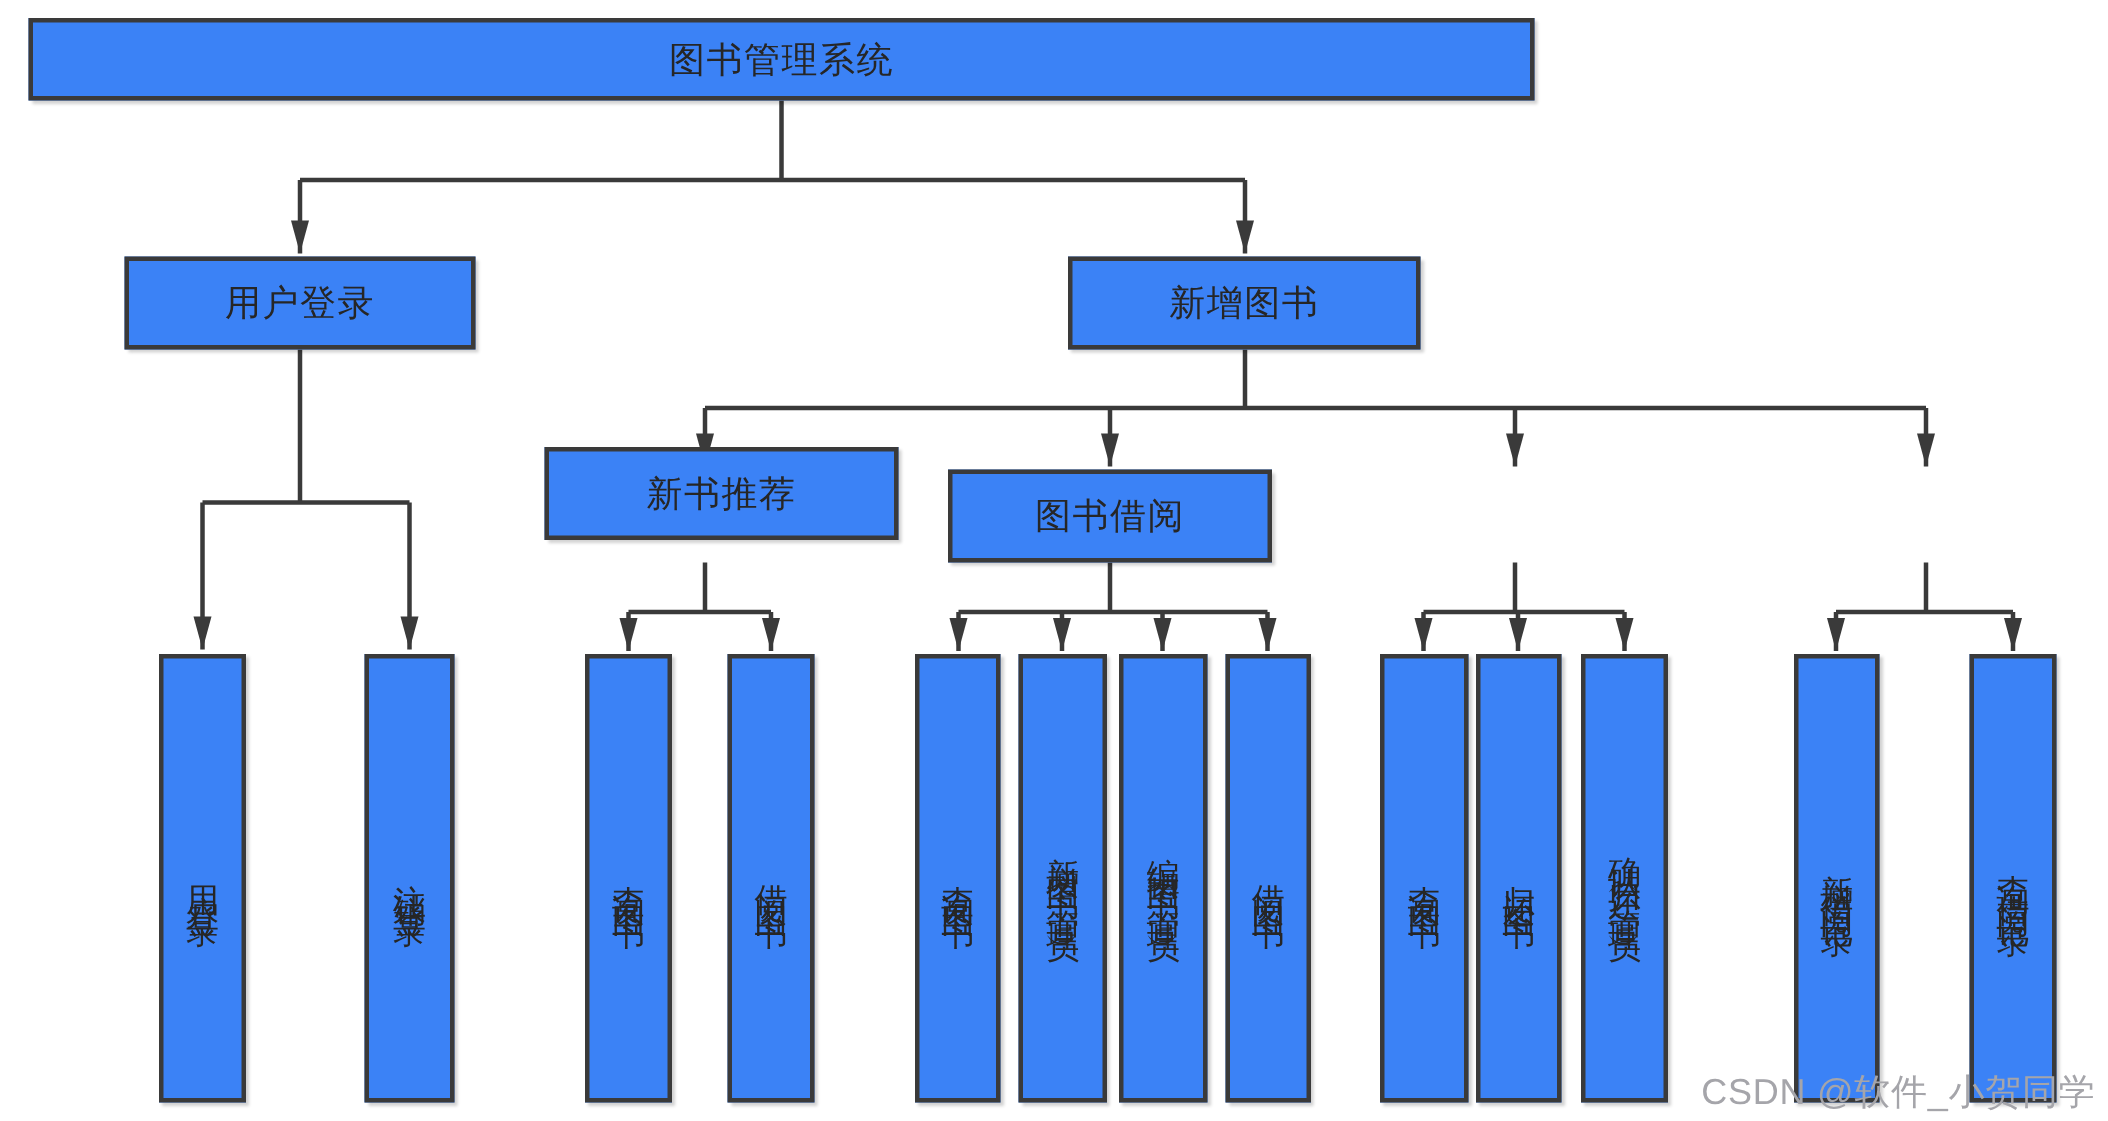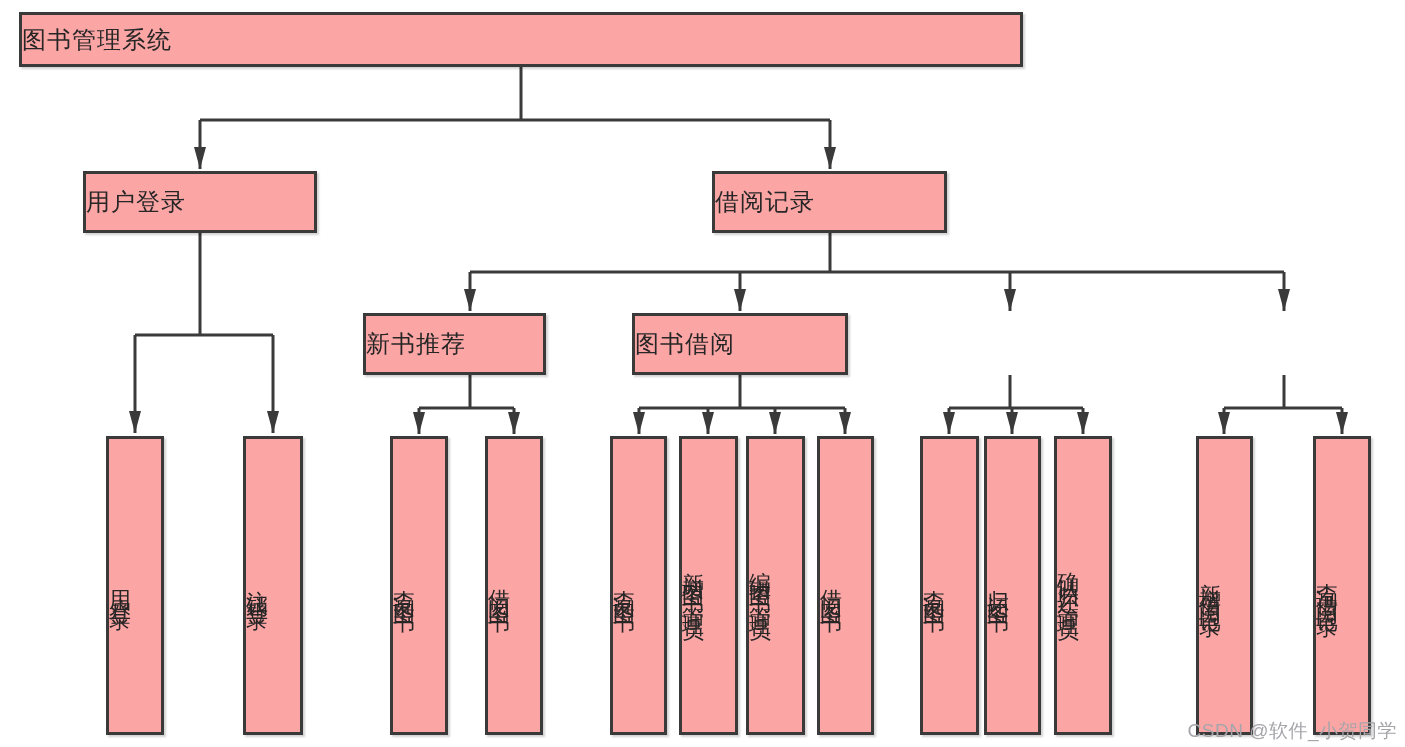--- a/index.html
+++ b/index.html
@@ -11,26 +11,26 @@
     overflow: hidden;
     font-family: "Liberation Sans", sans-serif;
   }
   svg.connectors {
     position: absolute;
     left: 0; top: 0;
     width: 1405px; height: 747px;
   }
   .box {
     position: absolute;
-    background: #fca5a5;
+    background: #3b82f6;
     border: 3px solid #3a3a3a;
     box-sizing: border-box;
     display: flex;
     align-items: center;
-    justify-content: flex-start;
+    justify-content: center;
     box-shadow: 2px 2px 2px rgba(0,0,0,0.18);
   }
   .hlabel {
     font-size: 24px;
     color: #262626;
     letter-spacing: 1px;
     white-space: nowrap;
   }
   .vlabel {
     writing-mode: vertical-rl;
@@ -38,21 +38,21 @@
     font-size: 22px;
     letter-spacing: 7px;
     line-height: 1;
     color: #262626;
     white-space: nowrap;
   }
   .watermark {
     position: absolute;
     right: 8px;
     bottom: 3px;
-    font-size: 19px;
+    font-size: 24px;
     color: #a5a5aa;
     letter-spacing: 0.5px;
   }
 </style>
 </head>
 <body>
 
 <div class="canvas" data-name="diagram-canvas">
 
   <svg class="connectors" data-name="connector-lines" viewBox="0 0 1405 747" xmlns="http://www.w3.org/2000/svg">
@@ -97,24 +97,24 @@
   </style>
 
   <div class="box" style="left:19px;top:12px;width:1004px;height:55px" data-name="node-root">
     <span class="hlabel" data-name="node-root-label">图书管理系统</span>
   </div>
 
   <div class="box" style="left:83px;top:171px;width:234px;height:62px" data-name="node-user-login">
     <span class="hlabel" data-name="node-user-login-label">用户登录</span>
   </div>
   <div class="box" style="left:712px;top:171px;width:235px;height:62px" data-name="node-book-management">
-    <span class="hlabel" data-name="node-book-management-label">借阅记录</span>
+    <span class="hlabel" data-name="node-book-management-label">新增图书</span>
   </div>
 
-  <div class="box" style="left:363px;top:313px;width:183px;height:62px" data-name="node-new-book-recommendation">
+  <div class="box" style="left:363px;top:298px;width:236px;height:62px" data-name="node-new-book-recommendation">
     <span class="hlabel" data-name="node-new-book-recommendation-label">新书推荐</span>
   </div>
   <div class="box" style="left:632px;top:313px;width:216px;height:62px" data-name="node-book-borrowing">
     <span class="hlabel" data-name="node-book-borrowing-label">图书借阅</span>
   </div>
 
   <div class="box" style="left:106px;top:436px;width:58px;height:299px" data-name="leaf-user-login">
     <span class="vlabel" data-name="leaf-user-login-label">用户登录</span>
   </div>
   <div class="box" style="left:243px;top:436px;width:60px;height:299px" data-name="leaf-logout">

